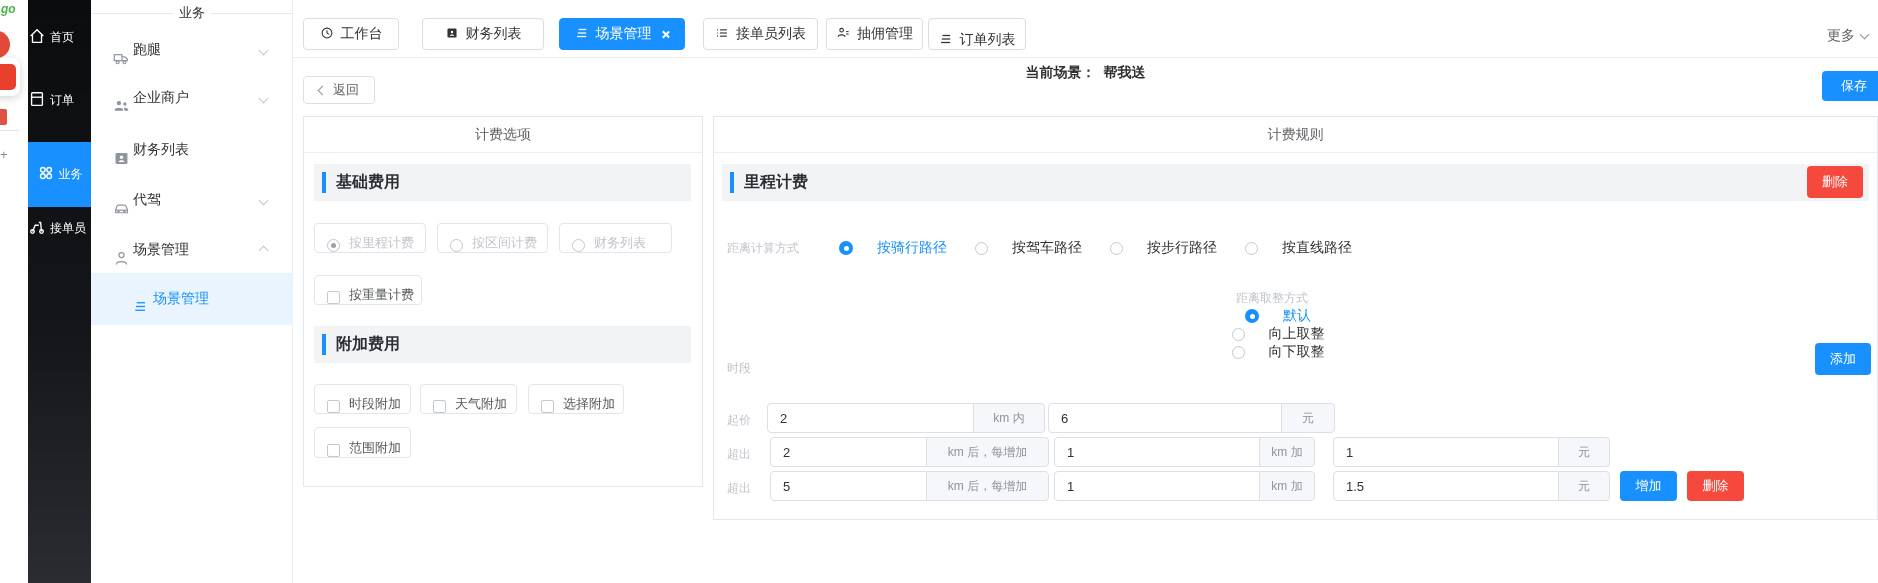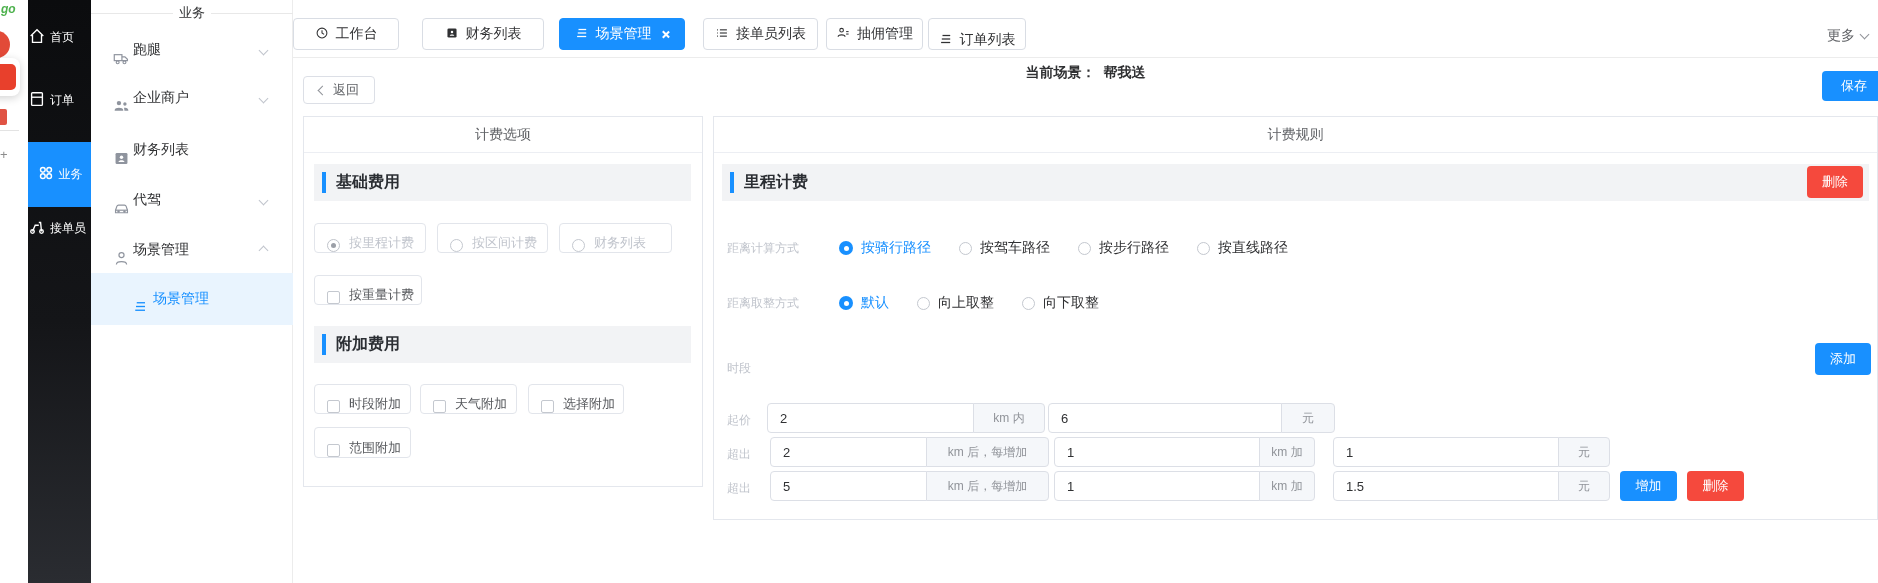--- a/index.html
+++ b/index.html
@@ -72,21 +72,21 @@
     display:flex; align-items:flex-end; gap:9px; padding-left:12px; font-size:13px; color:#56585c; cursor:pointer; }
   .opt-box.disabled { color:#c0c4cc; cursor:default; }
   .radio { width:13px; height:13px; border-radius:50%; border:1px solid #c4c8cf; background:#fff; flex:none; position:relative; }
   .radio.sel-gray { border-color:#bfc3ca; } .radio.sel-gray::after { content:""; position:absolute; left:3px; top:3px; width:5px; height:5px; border-radius:50%; background:#9ca0a8; }
   .radio.on { border:none; background:#1890ff; width:14px; height:14px; }
   .radio.on::after { content:""; position:absolute; left:4.5px; top:4.5px; width:5px; height:5px; border-radius:50%; background:#fff; }
   .checkbox { width:13px; height:13px; border:1px solid #c4c8cf; border-radius:2px; background:#fff; flex:none; }
 
   .radio-row { position:absolute; left:13px; right:20px; height:26px; display:flex; align-items:center; }
   .radio-row .rlabel { font-size:12px; color:#c0c4cc; width:78px; margin-right:34px; flex:none; }
-  .opt { display:flex; align-items:center; gap:8px; margin-right:28px; font-size:14px; color:#303133; cursor:pointer; }
+  .opt { display:flex; align-items:center; gap:24px; margin-right:28px; font-size:14px; color:#303133; cursor:pointer; }
   .opt.sel { color:#1890ff; }
 
   .field-label { position:absolute; left:13px; font-size:12px; color:#c0c4cc; }
   .time-input { position:absolute; left:54px; top:230px; width:321px; height:38px; border:1px solid #dcdfe6; border-radius:4px; background:#fff; }
   .time-input input { position:absolute; left:0; top:0; width:100%; height:100%; border:none; outline:none; background:transparent;
     padding-left:14px; font-size:14px; color:#303133; font-family:inherit; }
   .time-input svg { position:absolute; right:12px; top:11px; width:15px; height:15px; color:#909399; }
 
   .btn { border:none; border-radius:4px; color:#fff; font-size:13px; cursor:pointer; }
   .btn-blue { background:#1890ff; } .btn-red { background:#f5493d; }
@@ -219,21 +219,21 @@
             <path d="M3 15 H16"></path>
           </svg>
         </span>
       <span class="lbl">场景管理</span>
     </div>
   </nav>
 
   <div class="main">
 
     <div class="tabbar">
-      <div class="tab" style="left:0;width:106px;">
+      <div class="tab" style="left:10px;width:96px;">
         <span><svg viewBox="0 0 20 20" fill="none" stroke="#303133" stroke-width="1.5">
               <circle cx="10" cy="10" r="7"></circle>
               <path d="M10 6 V10 L13 12"></path>
             </svg></span>
         <span>工作台</span>
       </div>
       <div class="tab" style="left:129px;width:122px;">
         <span><svg viewBox="0 0 20 20">
               <rect x="3.5" y="3.5" width="13" height="13" rx="2" fill="#303133"></rect>
               <circle cx="10" cy="8.5" r="1.8" fill="#fff"></circle>
@@ -367,21 +367,21 @@
         <span class="opt">
           <span class="radio"></span>
           <span>按步行路径</span>
         </span>
         <span class="opt">
           <span class="radio"></span>
           <span>按直线路径</span>
         </span>
       </div>
 
-      <div class="radio-row" style="top:173px;">
+      <div class="radio-row" style="top:173px;flex-direction:column;">
         <span class="rlabel">距离取整方式</span>
         <span class="opt sel">
           <span class="radio on"></span>
           <span>默认</span>
         </span>
         <span class="opt">
           <span class="radio"></span>
           <span>向上取整</span>
         </span>
         <span class="opt">

